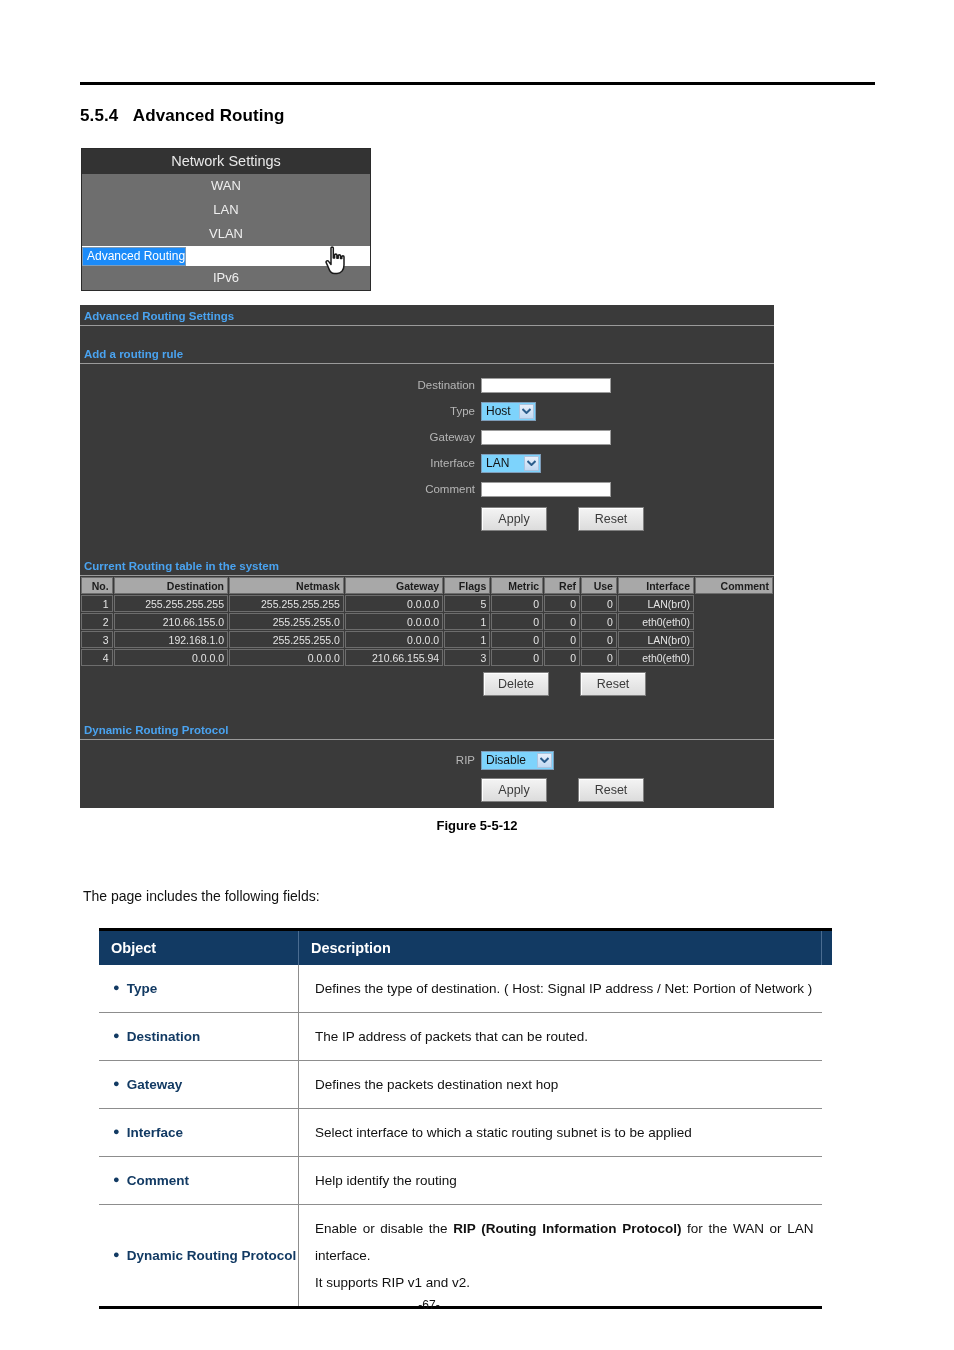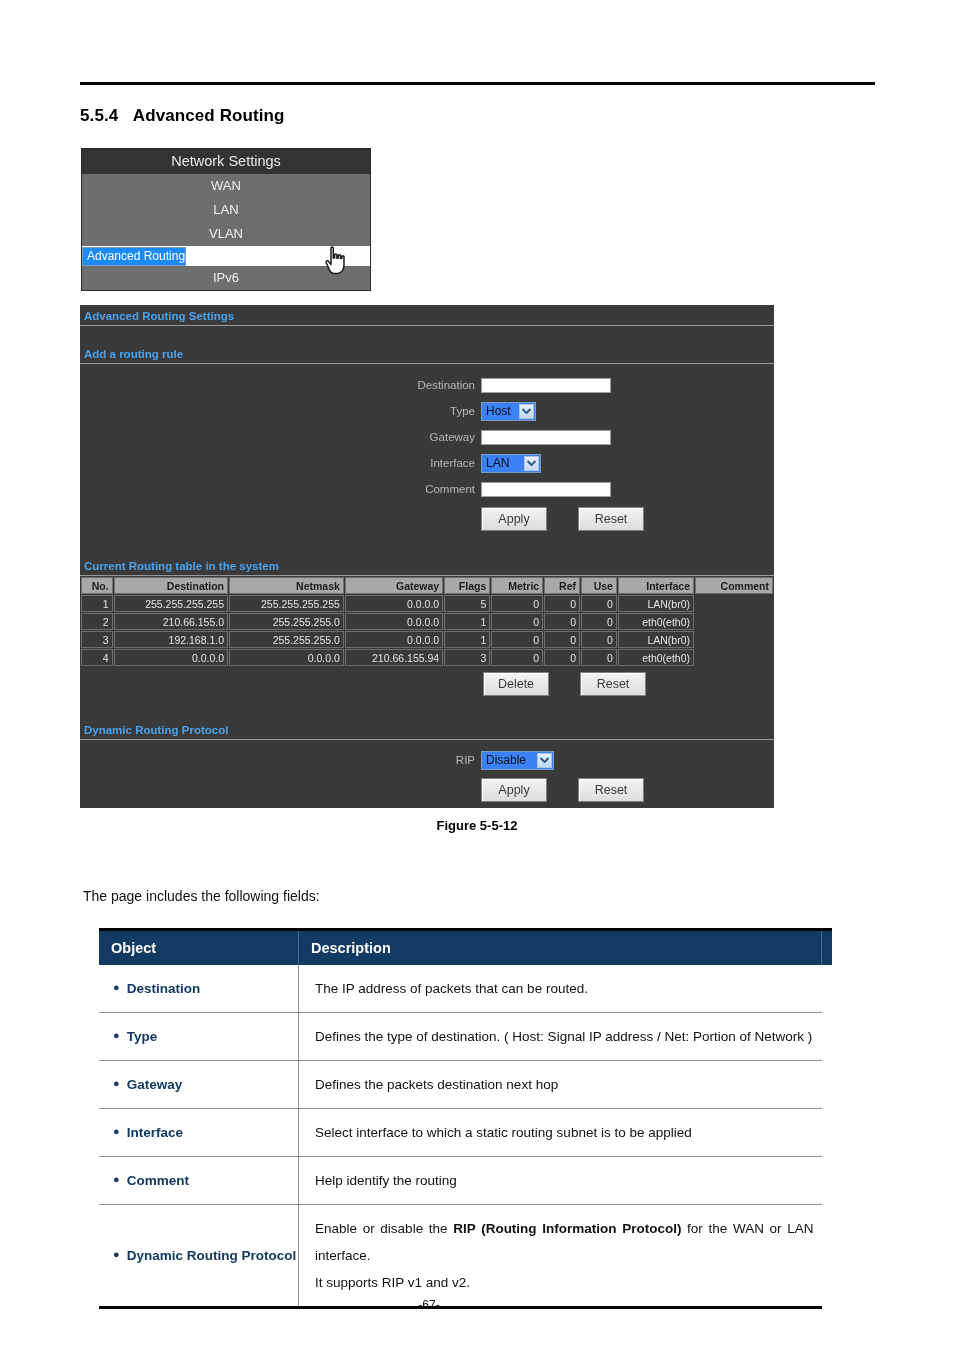--- a/index.html
+++ b/index.html
@@ -71,21 +71,21 @@
   }
   .form-label {
     width:395px; text-align:right; padding-right:6px;
     color:#b6b6b6; font-size:11.5px;
   }
   .txt {
     width:130px; height:15px; background:#ffffff;
     border:1px solid #9c9c9c; box-sizing:border-box;
   }
   .sel {
-    height:19px; background:#3b82f6;
+    height:19px; background:#7dd3fc;
     border:1px solid #7f9db9; box-sizing:border-box;
     display:inline-flex; align-items:center;
     color:#111; font-size:12px;
     padding:0 0 0 4px;
   }
   .sel .sel-val { display:inline-block; }
   .sel .arrow {
     width:15px; height:15px; margin:0 1px 0 5px;
     background:linear-gradient(#e8f0fb,#c2d9f2);
     border:1px solid #aac4e0;
@@ -359,27 +359,27 @@
   <table class="desc">
     <thead>
       <tr>
         <th class="obj">Object</th>
         <th>Description</th>
         <th class="endcap"></th>
       </tr>
     </thead>
     <tbody>
       <tr>
+        <td class="obj"><span class="bullet">●</span><span>Type</span></td>
+        <td class="dsc just">Defines the type of destination. ( Host: Signal IP address / Net: Portion of Network )</td>
+        <td class="endcap"></td>
+      </tr>
+      <tr>
         <td class="obj"><span class="bullet">●</span><span>Destination</span></td>
         <td class="dsc">The IP address of packets that can be routed.</td>
-        <td class="endcap"></td>
-      </tr>
-      <tr>
-        <td class="obj"><span class="bullet">●</span><span>Type</span></td>
-        <td class="dsc just">Defines the type of destination. ( Host: Signal IP address / Net: Portion of Network )</td>
         <td class="endcap"></td>
       </tr>
       <tr>
         <td class="obj"><span class="bullet">●</span><span>Gateway</span></td>
         <td class="dsc">Defines the packets destination next hop</td>
         <td class="endcap"></td>
       </tr>
       <tr>
         <td class="obj"><span class="bullet">●</span><span>Interface</span></td>
         <td class="dsc">Select interface to which a static routing subnet is to be applied</td>

